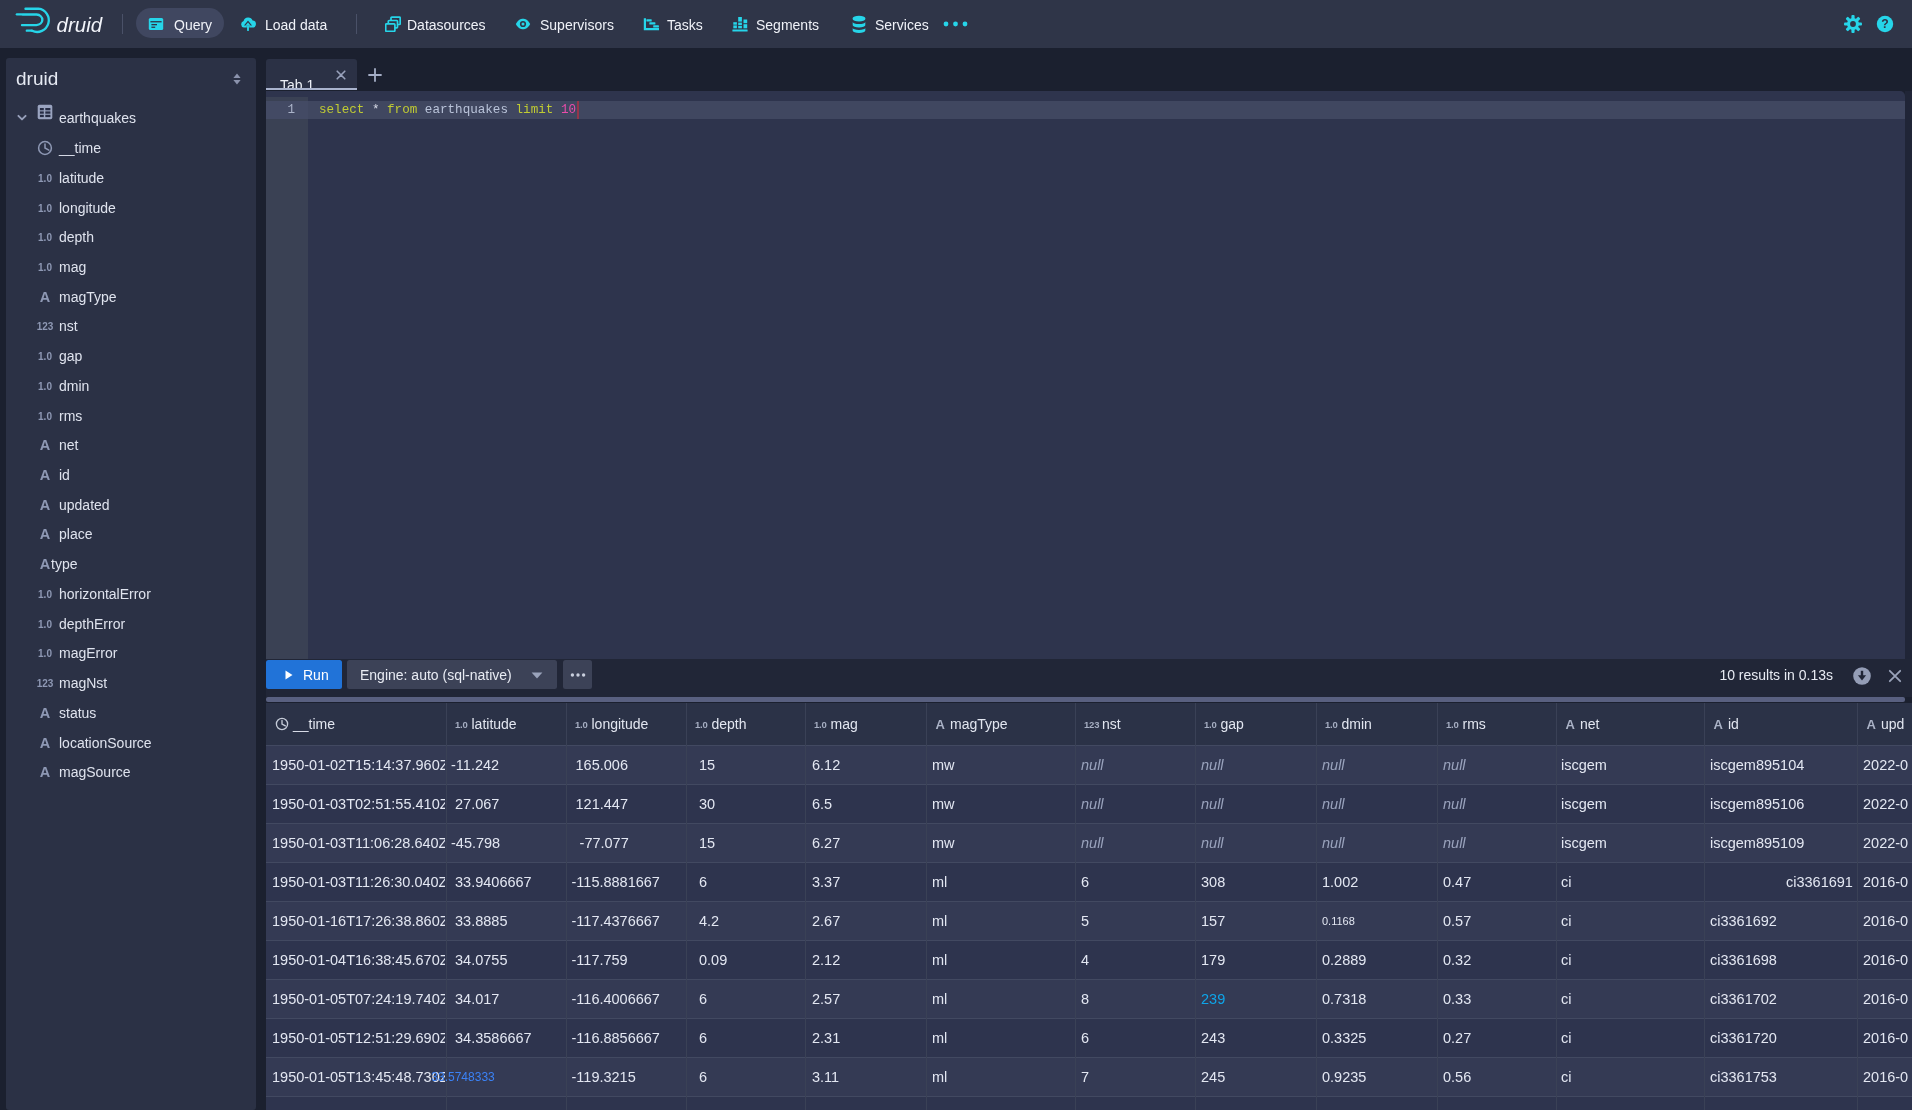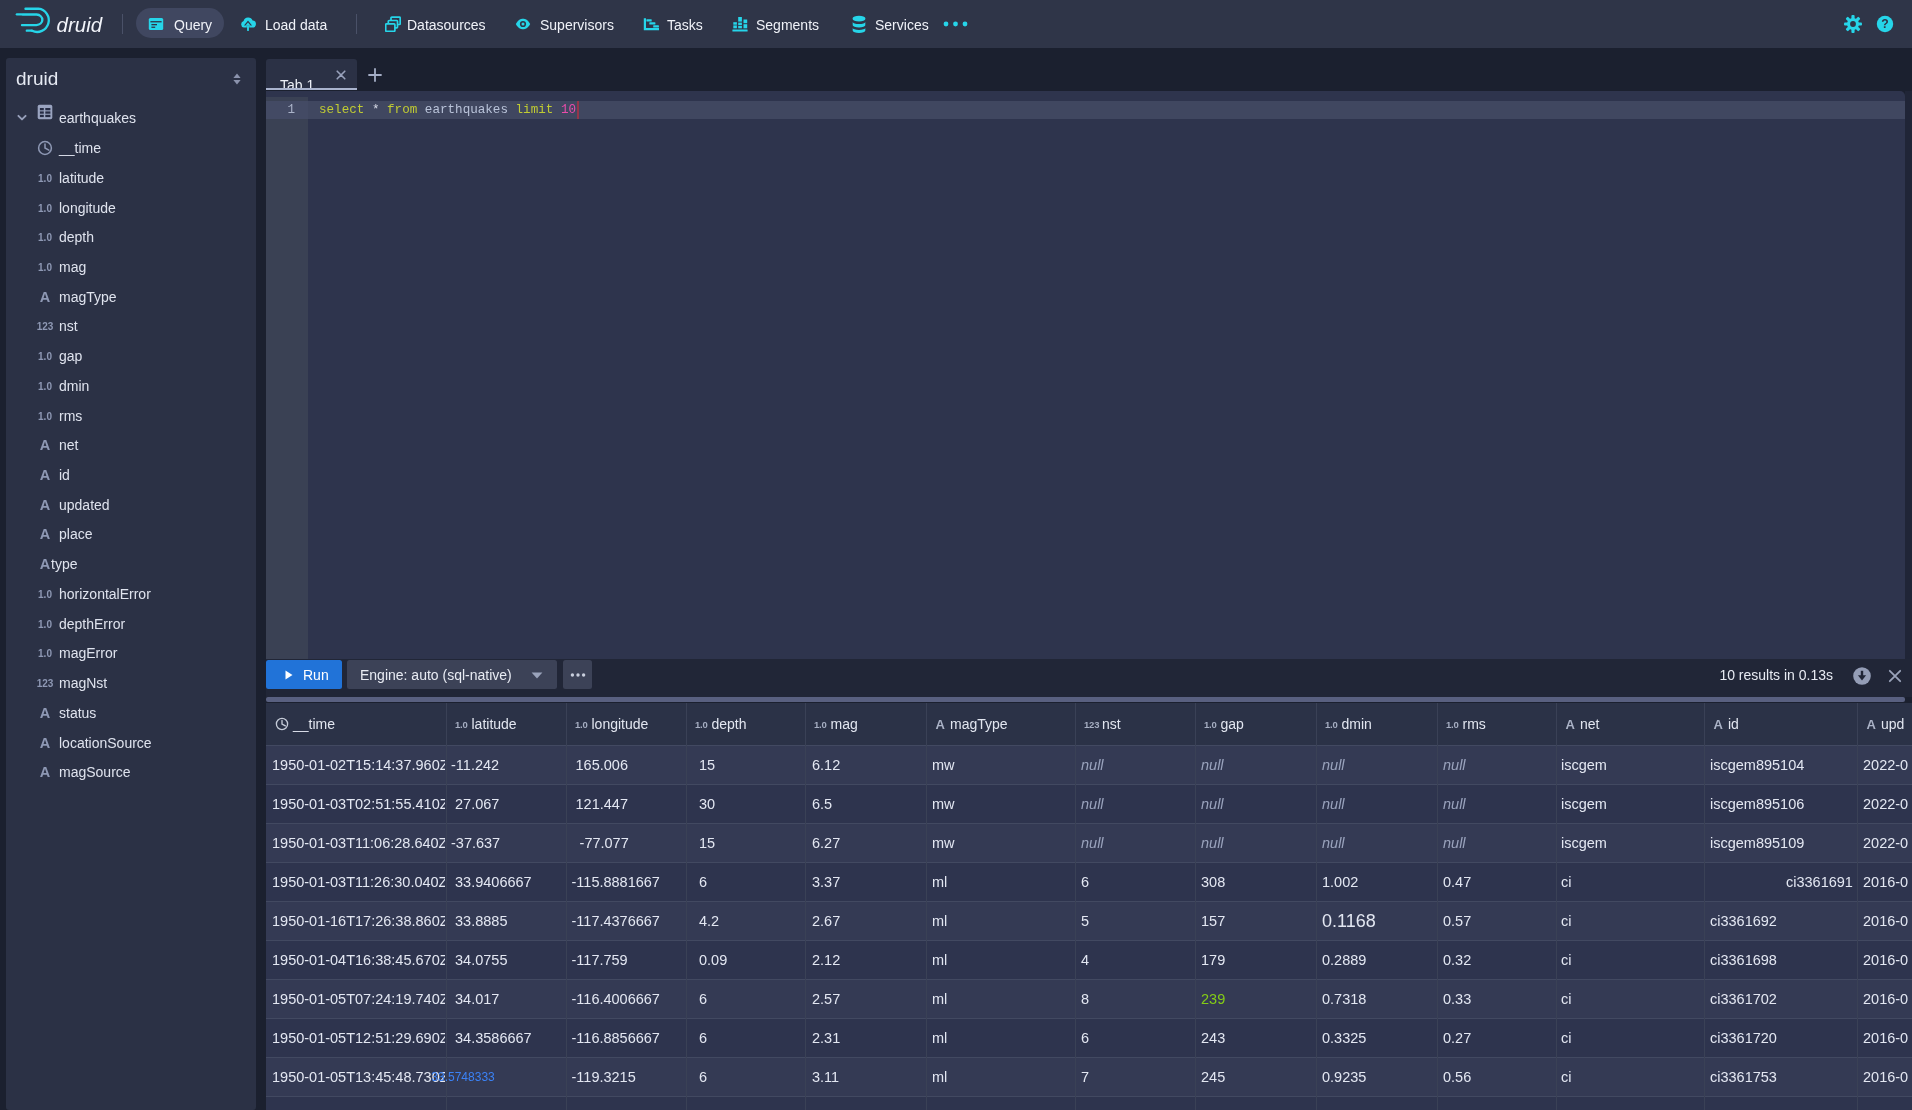--- a/index.html
+++ b/index.html
@@ -303,21 +303,21 @@
 <div style="position:absolute;left:812px;top:803.5px;transform:translateY(-50%);width:113px;overflow:hidden;font-size:14.5px;color:#e3e7f2;white-space:pre">6.5</div>
 <div style="position:absolute;left:932px;top:803.5px;transform:translateY(-50%);width:142px;overflow:hidden;font-size:14.5px;color:#e3e7f2;white-space:pre">mw</div>
 <div style="position:absolute;left:1081px;top:803.5px;transform:translateY(-50%);width:113px;overflow:hidden;font-size:14.5px;font-style:italic;color:#9aa3bd;white-space:pre">null</div>
 <div style="position:absolute;left:1201px;top:803.5px;transform:translateY(-50%);width:114px;overflow:hidden;font-size:14.5px;font-style:italic;color:#9aa3bd;white-space:pre">null</div>
 <div style="position:absolute;left:1322px;top:803.5px;transform:translateY(-50%);width:114px;overflow:hidden;font-size:14.5px;font-style:italic;color:#9aa3bd;white-space:pre">null</div>
 <div style="position:absolute;left:1443px;top:803.5px;transform:translateY(-50%);width:112px;overflow:hidden;font-size:14.5px;font-style:italic;color:#9aa3bd;white-space:pre">null</div>
 <div style="position:absolute;left:1561px;top:803.5px;transform:translateY(-50%);width:142px;overflow:hidden;font-size:14.5px;color:#e3e7f2;white-space:pre">iscgem</div>
 <div style="position:absolute;left:1710px;top:803.5px;transform:translateY(-50%);width:146px;overflow:hidden;font-size:14.5px;color:#e3e7f2;white-space:pre">iscgem895106</div>
 <div style="position:absolute;left:1863px;top:803.5px;transform:translateY(-50%);width:49px;overflow:hidden;font-size:14.5px;color:#e3e7f2;white-space:pre">2022-0</div>
 <div style="position:absolute;left:272px;top:842.5px;transform:translateY(-50%);width:173px;overflow:hidden;font-size:14.5px;color:#e3e7f2;white-space:pre">1950-01-03T11:06:28.640Z</div>
-<div style="position:absolute;left:451px;top:842.5px;transform:translateY(-50%);width:114px;overflow:hidden;font-size:14.5px;color:#e3e7f2;white-space:pre">-37.637</div>
+<div style="position:absolute;left:451px;top:842.5px;transform:translateY(-50%);width:114px;overflow:hidden;font-size:14.5px;color:#e3e7f2;white-space:pre">-45.798</div>
 <div style="position:absolute;left:571.5px;top:842.5px;transform:translateY(-50%);width:113.5px;overflow:hidden;font-size:14.5px;color:#e3e7f2;white-space:pre">  -77.077</div>
 <div style="position:absolute;left:699px;top:842.5px;transform:translateY(-50%);width:105px;overflow:hidden;font-size:14.5px;color:#e3e7f2;white-space:pre">15</div>
 <div style="position:absolute;left:812px;top:842.5px;transform:translateY(-50%);width:113px;overflow:hidden;font-size:14.5px;color:#e3e7f2;white-space:pre">6.27</div>
 <div style="position:absolute;left:932px;top:842.5px;transform:translateY(-50%);width:142px;overflow:hidden;font-size:14.5px;color:#e3e7f2;white-space:pre">mw</div>
 <div style="position:absolute;left:1081px;top:842.5px;transform:translateY(-50%);width:113px;overflow:hidden;font-size:14.5px;font-style:italic;color:#9aa3bd;white-space:pre">null</div>
 <div style="position:absolute;left:1201px;top:842.5px;transform:translateY(-50%);width:114px;overflow:hidden;font-size:14.5px;font-style:italic;color:#9aa3bd;white-space:pre">null</div>
 <div style="position:absolute;left:1322px;top:842.5px;transform:translateY(-50%);width:114px;overflow:hidden;font-size:14.5px;font-style:italic;color:#9aa3bd;white-space:pre">null</div>
 <div style="position:absolute;left:1443px;top:842.5px;transform:translateY(-50%);width:112px;overflow:hidden;font-size:14.5px;font-style:italic;color:#9aa3bd;white-space:pre">null</div>
 <div style="position:absolute;left:1561px;top:842.5px;transform:translateY(-50%);width:142px;overflow:hidden;font-size:14.5px;color:#e3e7f2;white-space:pre">iscgem</div>
 <div style="position:absolute;left:1710px;top:842.5px;transform:translateY(-50%);width:146px;overflow:hidden;font-size:14.5px;color:#e3e7f2;white-space:pre">iscgem895109</div>
@@ -336,21 +336,21 @@
 <div style="position:absolute;left:1786px;top:881.5px;transform:translateY(-50%);width:146px;overflow:hidden;font-size:14.5px;color:#e3e7f2;white-space:pre">ci3361691</div>
 <div style="position:absolute;left:1863px;top:881.5px;transform:translateY(-50%);width:49px;overflow:hidden;font-size:14.5px;color:#e3e7f2;white-space:pre">2016-0</div>
 <div style="position:absolute;left:272px;top:920.5px;transform:translateY(-50%);width:173px;overflow:hidden;font-size:14.5px;color:#e3e7f2;white-space:pre">1950-01-16T17:26:38.860Z</div>
 <div style="position:absolute;left:451px;top:920.5px;transform:translateY(-50%);width:114px;overflow:hidden;font-size:14.5px;color:#e3e7f2;white-space:pre"> 33.8885</div>
 <div style="position:absolute;left:571.5px;top:920.5px;transform:translateY(-50%);width:113.5px;overflow:hidden;font-size:14.5px;color:#e3e7f2;white-space:pre">-117.4376667</div>
 <div style="position:absolute;left:699px;top:920.5px;transform:translateY(-50%);width:105px;overflow:hidden;font-size:14.5px;color:#e3e7f2;white-space:pre">4.2</div>
 <div style="position:absolute;left:812px;top:920.5px;transform:translateY(-50%);width:113px;overflow:hidden;font-size:14.5px;color:#e3e7f2;white-space:pre">2.67</div>
 <div style="position:absolute;left:932px;top:920.5px;transform:translateY(-50%);width:142px;overflow:hidden;font-size:14.5px;color:#e3e7f2;white-space:pre">ml</div>
 <div style="position:absolute;left:1081px;top:920.5px;transform:translateY(-50%);width:113px;overflow:hidden;font-size:14.5px;color:#e3e7f2;white-space:pre">5</div>
 <div style="position:absolute;left:1201px;top:920.5px;transform:translateY(-50%);width:114px;overflow:hidden;font-size:14.5px;color:#e3e7f2;white-space:pre">157</div>
-<div style="position:absolute;left:1322px;top:920.5px;transform:translateY(-50%);width:114px;overflow:hidden;font-size:18px;color:#e3e7f2;white-space:pre">0.1168</div>
+<div style="position:absolute;left:1322px;top:920.5px;transform:translateY(-50%);width:114px;overflow:hidden;font-size:11px;color:#e3e7f2;white-space:pre">0.1168</div>
 <div style="position:absolute;left:1443px;top:920.5px;transform:translateY(-50%);width:112px;overflow:hidden;font-size:14.5px;color:#e3e7f2;white-space:pre">0.57</div>
 <div style="position:absolute;left:1561px;top:920.5px;transform:translateY(-50%);width:142px;overflow:hidden;font-size:14.5px;color:#e3e7f2;white-space:pre">ci</div>
 <div style="position:absolute;left:1710px;top:920.5px;transform:translateY(-50%);width:146px;overflow:hidden;font-size:14.5px;color:#e3e7f2;white-space:pre">ci3361692</div>
 <div style="position:absolute;left:1863px;top:920.5px;transform:translateY(-50%);width:49px;overflow:hidden;font-size:14.5px;color:#e3e7f2;white-space:pre">2016-0</div>
 <div style="position:absolute;left:272px;top:959.5px;transform:translateY(-50%);width:173px;overflow:hidden;font-size:14.5px;color:#e3e7f2;white-space:pre">1950-01-04T16:38:45.670Z</div>
 <div style="position:absolute;left:451px;top:959.5px;transform:translateY(-50%);width:114px;overflow:hidden;font-size:14.5px;color:#e3e7f2;white-space:pre"> 34.0755</div>
 <div style="position:absolute;left:571.5px;top:959.5px;transform:translateY(-50%);width:113.5px;overflow:hidden;font-size:14.5px;color:#e3e7f2;white-space:pre">-117.759</div>
 <div style="position:absolute;left:699px;top:959.5px;transform:translateY(-50%);width:105px;overflow:hidden;font-size:14.5px;color:#e3e7f2;white-space:pre">0.09</div>
 <div style="position:absolute;left:812px;top:959.5px;transform:translateY(-50%);width:113px;overflow:hidden;font-size:14.5px;color:#e3e7f2;white-space:pre">2.12</div>
 <div style="position:absolute;left:932px;top:959.5px;transform:translateY(-50%);width:142px;overflow:hidden;font-size:14.5px;color:#e3e7f2;white-space:pre">ml</div>
@@ -361,21 +361,21 @@
 <div style="position:absolute;left:1561px;top:959.5px;transform:translateY(-50%);width:142px;overflow:hidden;font-size:14.5px;color:#e3e7f2;white-space:pre">ci</div>
 <div style="position:absolute;left:1710px;top:959.5px;transform:translateY(-50%);width:146px;overflow:hidden;font-size:14.5px;color:#e3e7f2;white-space:pre">ci3361698</div>
 <div style="position:absolute;left:1863px;top:959.5px;transform:translateY(-50%);width:49px;overflow:hidden;font-size:14.5px;color:#e3e7f2;white-space:pre">2016-0</div>
 <div style="position:absolute;left:272px;top:998.5px;transform:translateY(-50%);width:173px;overflow:hidden;font-size:14.5px;color:#e3e7f2;white-space:pre">1950-01-05T07:24:19.740Z</div>
 <div style="position:absolute;left:451px;top:998.5px;transform:translateY(-50%);width:114px;overflow:hidden;font-size:14.5px;color:#e3e7f2;white-space:pre"> 34.017</div>
 <div style="position:absolute;left:571.5px;top:998.5px;transform:translateY(-50%);width:113.5px;overflow:hidden;font-size:14.5px;color:#e3e7f2;white-space:pre">-116.4006667</div>
 <div style="position:absolute;left:699px;top:998.5px;transform:translateY(-50%);width:105px;overflow:hidden;font-size:14.5px;color:#e3e7f2;white-space:pre">6</div>
 <div style="position:absolute;left:812px;top:998.5px;transform:translateY(-50%);width:113px;overflow:hidden;font-size:14.5px;color:#e3e7f2;white-space:pre">2.57</div>
 <div style="position:absolute;left:932px;top:998.5px;transform:translateY(-50%);width:142px;overflow:hidden;font-size:14.5px;color:#e3e7f2;white-space:pre">ml</div>
 <div style="position:absolute;left:1081px;top:998.5px;transform:translateY(-50%);width:113px;overflow:hidden;font-size:14.5px;color:#e3e7f2;white-space:pre">8</div>
-<div style="position:absolute;left:1201px;top:998.5px;transform:translateY(-50%);width:114px;overflow:hidden;font-size:14.5px;color:#84cc16;white-space:pre">239</div>
+<div style="position:absolute;left:1201px;top:998.5px;transform:translateY(-50%);width:114px;overflow:hidden;font-size:14.5px;color:#0ea5e9;white-space:pre">239</div>
 <div style="position:absolute;left:1322px;top:998.5px;transform:translateY(-50%);width:114px;overflow:hidden;font-size:14.5px;color:#e3e7f2;white-space:pre">0.7318</div>
 <div style="position:absolute;left:1443px;top:998.5px;transform:translateY(-50%);width:112px;overflow:hidden;font-size:14.5px;color:#e3e7f2;white-space:pre">0.33</div>
 <div style="position:absolute;left:1561px;top:998.5px;transform:translateY(-50%);width:142px;overflow:hidden;font-size:14.5px;color:#e3e7f2;white-space:pre">ci</div>
 <div style="position:absolute;left:1710px;top:998.5px;transform:translateY(-50%);width:146px;overflow:hidden;font-size:14.5px;color:#e3e7f2;white-space:pre">ci3361702</div>
 <div style="position:absolute;left:1863px;top:998.5px;transform:translateY(-50%);width:49px;overflow:hidden;font-size:14.5px;color:#e3e7f2;white-space:pre">2016-0</div>
 <div style="position:absolute;left:272px;top:1037.5px;transform:translateY(-50%);width:173px;overflow:hidden;font-size:14.5px;color:#e3e7f2;white-space:pre">1950-01-05T12:51:29.690Z</div>
 <div style="position:absolute;left:451px;top:1037.5px;transform:translateY(-50%);width:114px;overflow:hidden;font-size:14.5px;color:#e3e7f2;white-space:pre"> 34.3586667</div>
 <div style="position:absolute;left:571.5px;top:1037.5px;transform:translateY(-50%);width:113.5px;overflow:hidden;font-size:14.5px;color:#e3e7f2;white-space:pre">-116.8856667</div>
 <div style="position:absolute;left:699px;top:1037.5px;transform:translateY(-50%);width:105px;overflow:hidden;font-size:14.5px;color:#e3e7f2;white-space:pre">6</div>
 <div style="position:absolute;left:812px;top:1037.5px;transform:translateY(-50%);width:113px;overflow:hidden;font-size:14.5px;color:#e3e7f2;white-space:pre">2.31</div>

